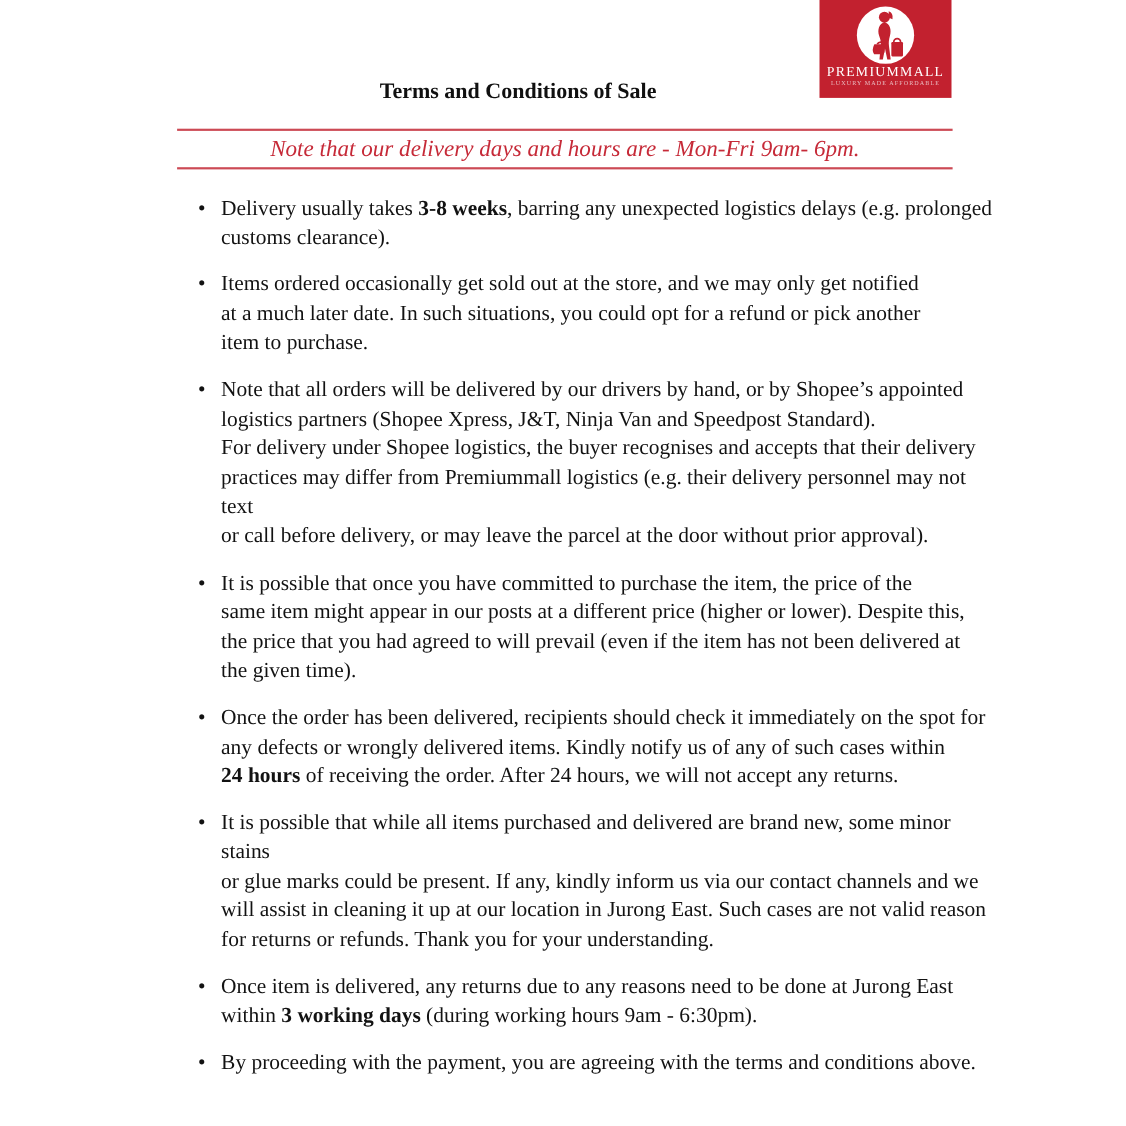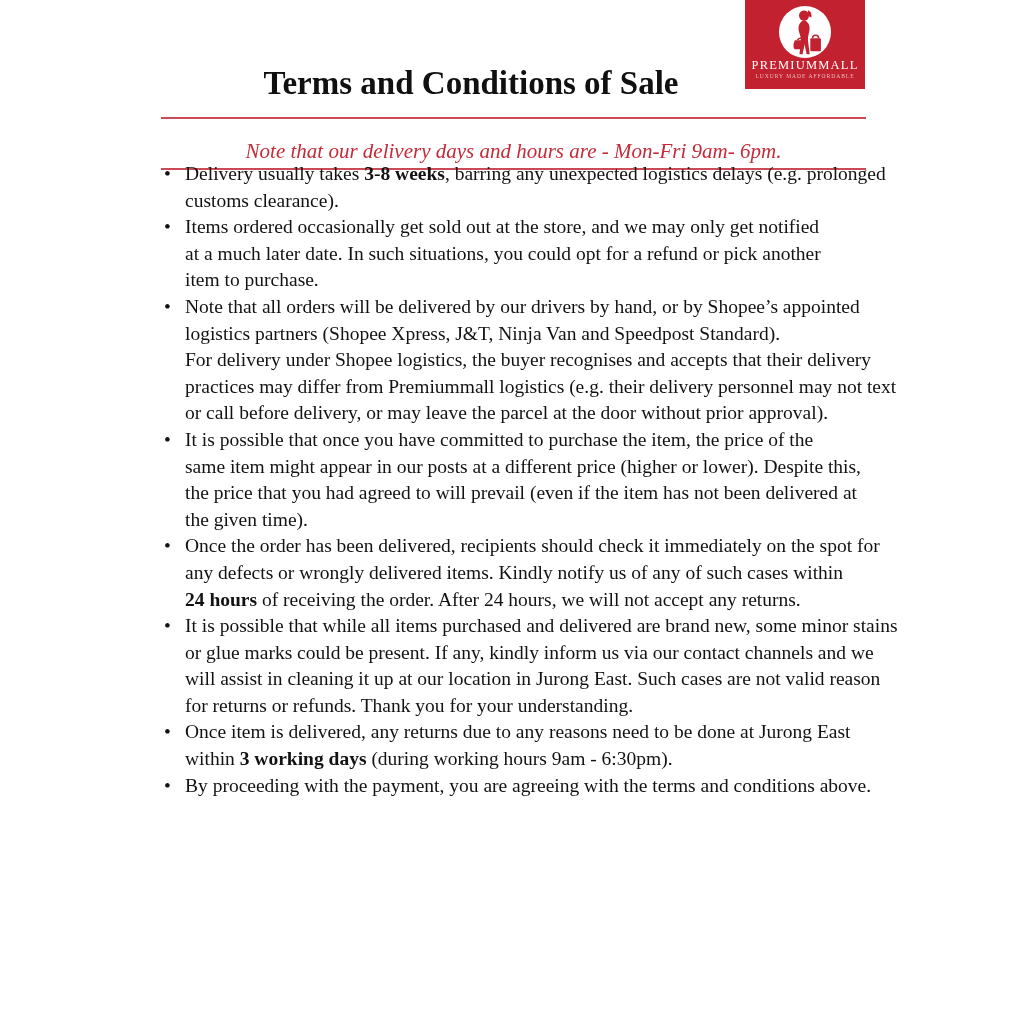--- a/index.html
+++ b/index.html
@@ -60,21 +60,21 @@
   }
 
   
   .title {
     position: absolute;
     top: 66px;
     left: 0;
     width: 942px;
     margin: 0;
     text-align: center;
-    font-size: 33px;
+    font-size: 20px;
     font-weight: bold;
     line-height: 34px;
     color: #101010;
   }
 
   
   .note-band {
     position: absolute;
     left: 161px;
     top: 117px;
@@ -83,36 +83,36 @@
   .rule {
     height: 0;
     border-top: 2px solid var(--rule-red, #CC4A55);
   }
   .note-text {
     text-align: center;
     font-style: italic;
     color: var(--note-red, #C62A38);
     font-size: 21px;
     line-height: 29px;
-    padding: 18px 0 2px 0;
+    padding: 2px 0 2px 0;
   }
 
   
   .terms {
     position: absolute;
     left: 161px;
     top: 161px;
     width: 760px;
     margin: 0;
     padding: 0;
     list-style: none;
   }
   .terms li {
     position: relative;
-    margin: 0;
+    margin: 16px;
     padding: 0 0 0 24px;
     font-size: 19.5px;
     line-height: 26.6px;
     white-space: pre-line;
     color: #121212;
   }
   .terms li::before {
     content: "\2022";
     position: absolute;
     left: 3px;

